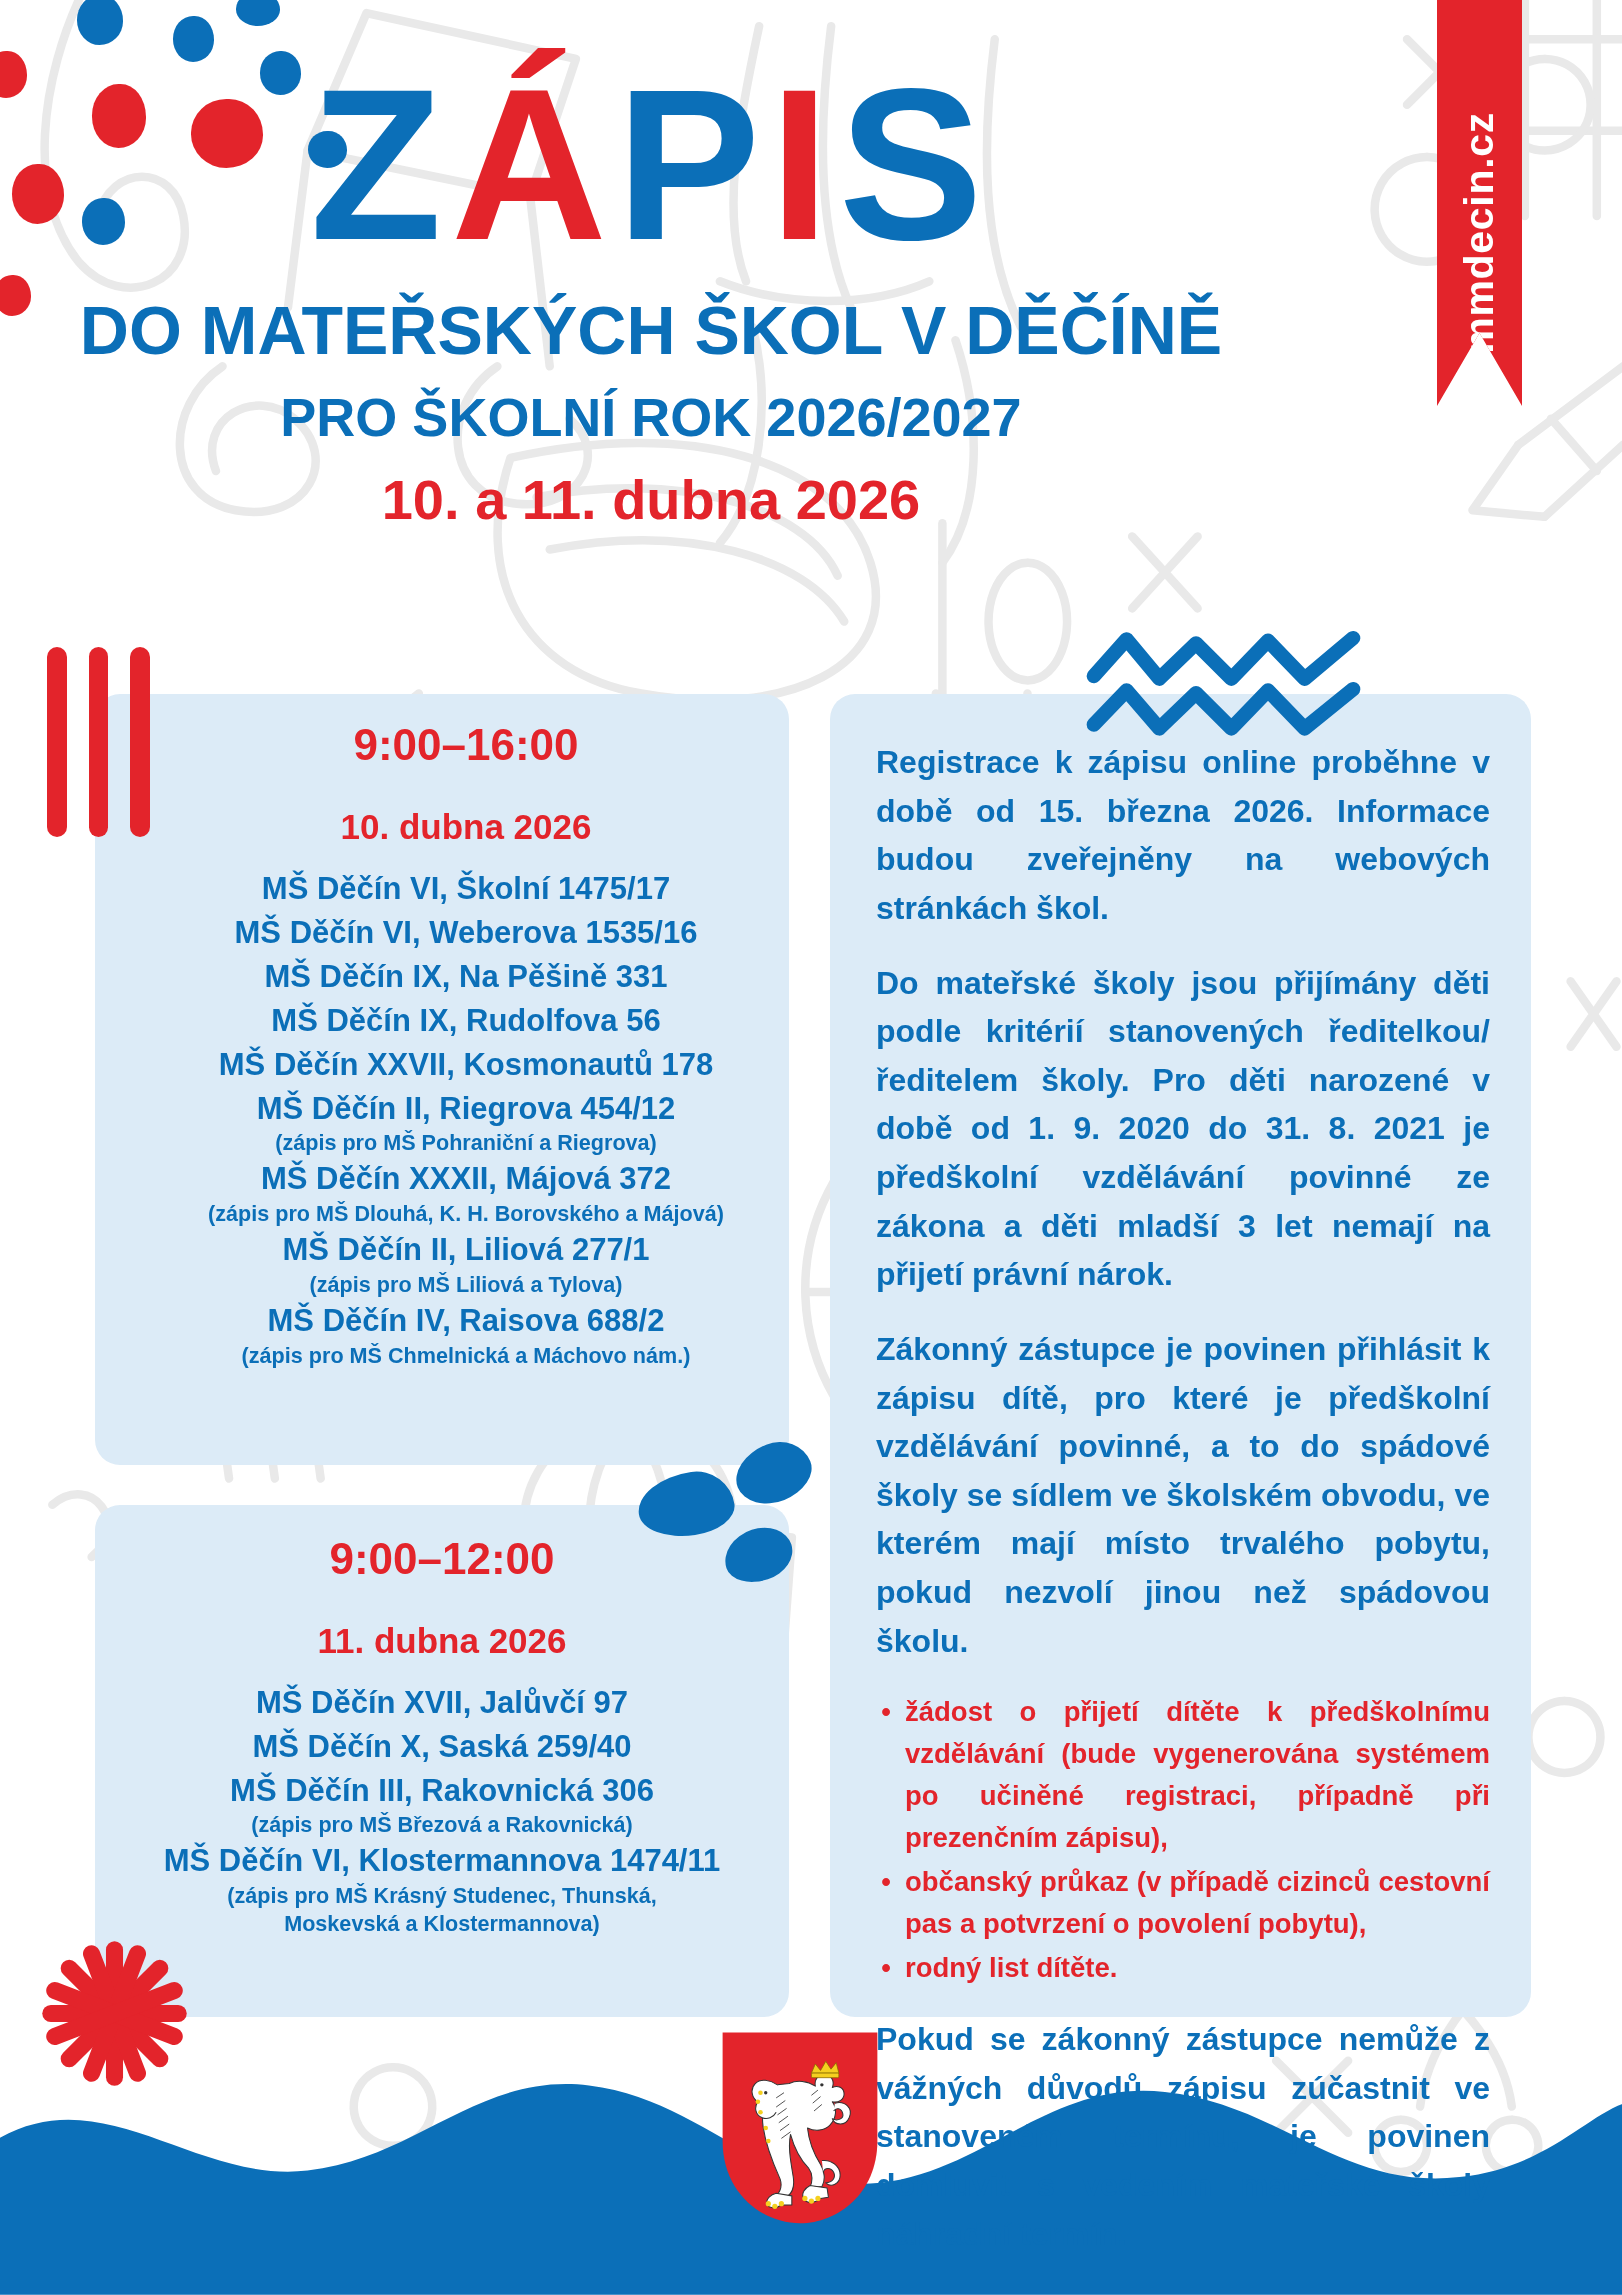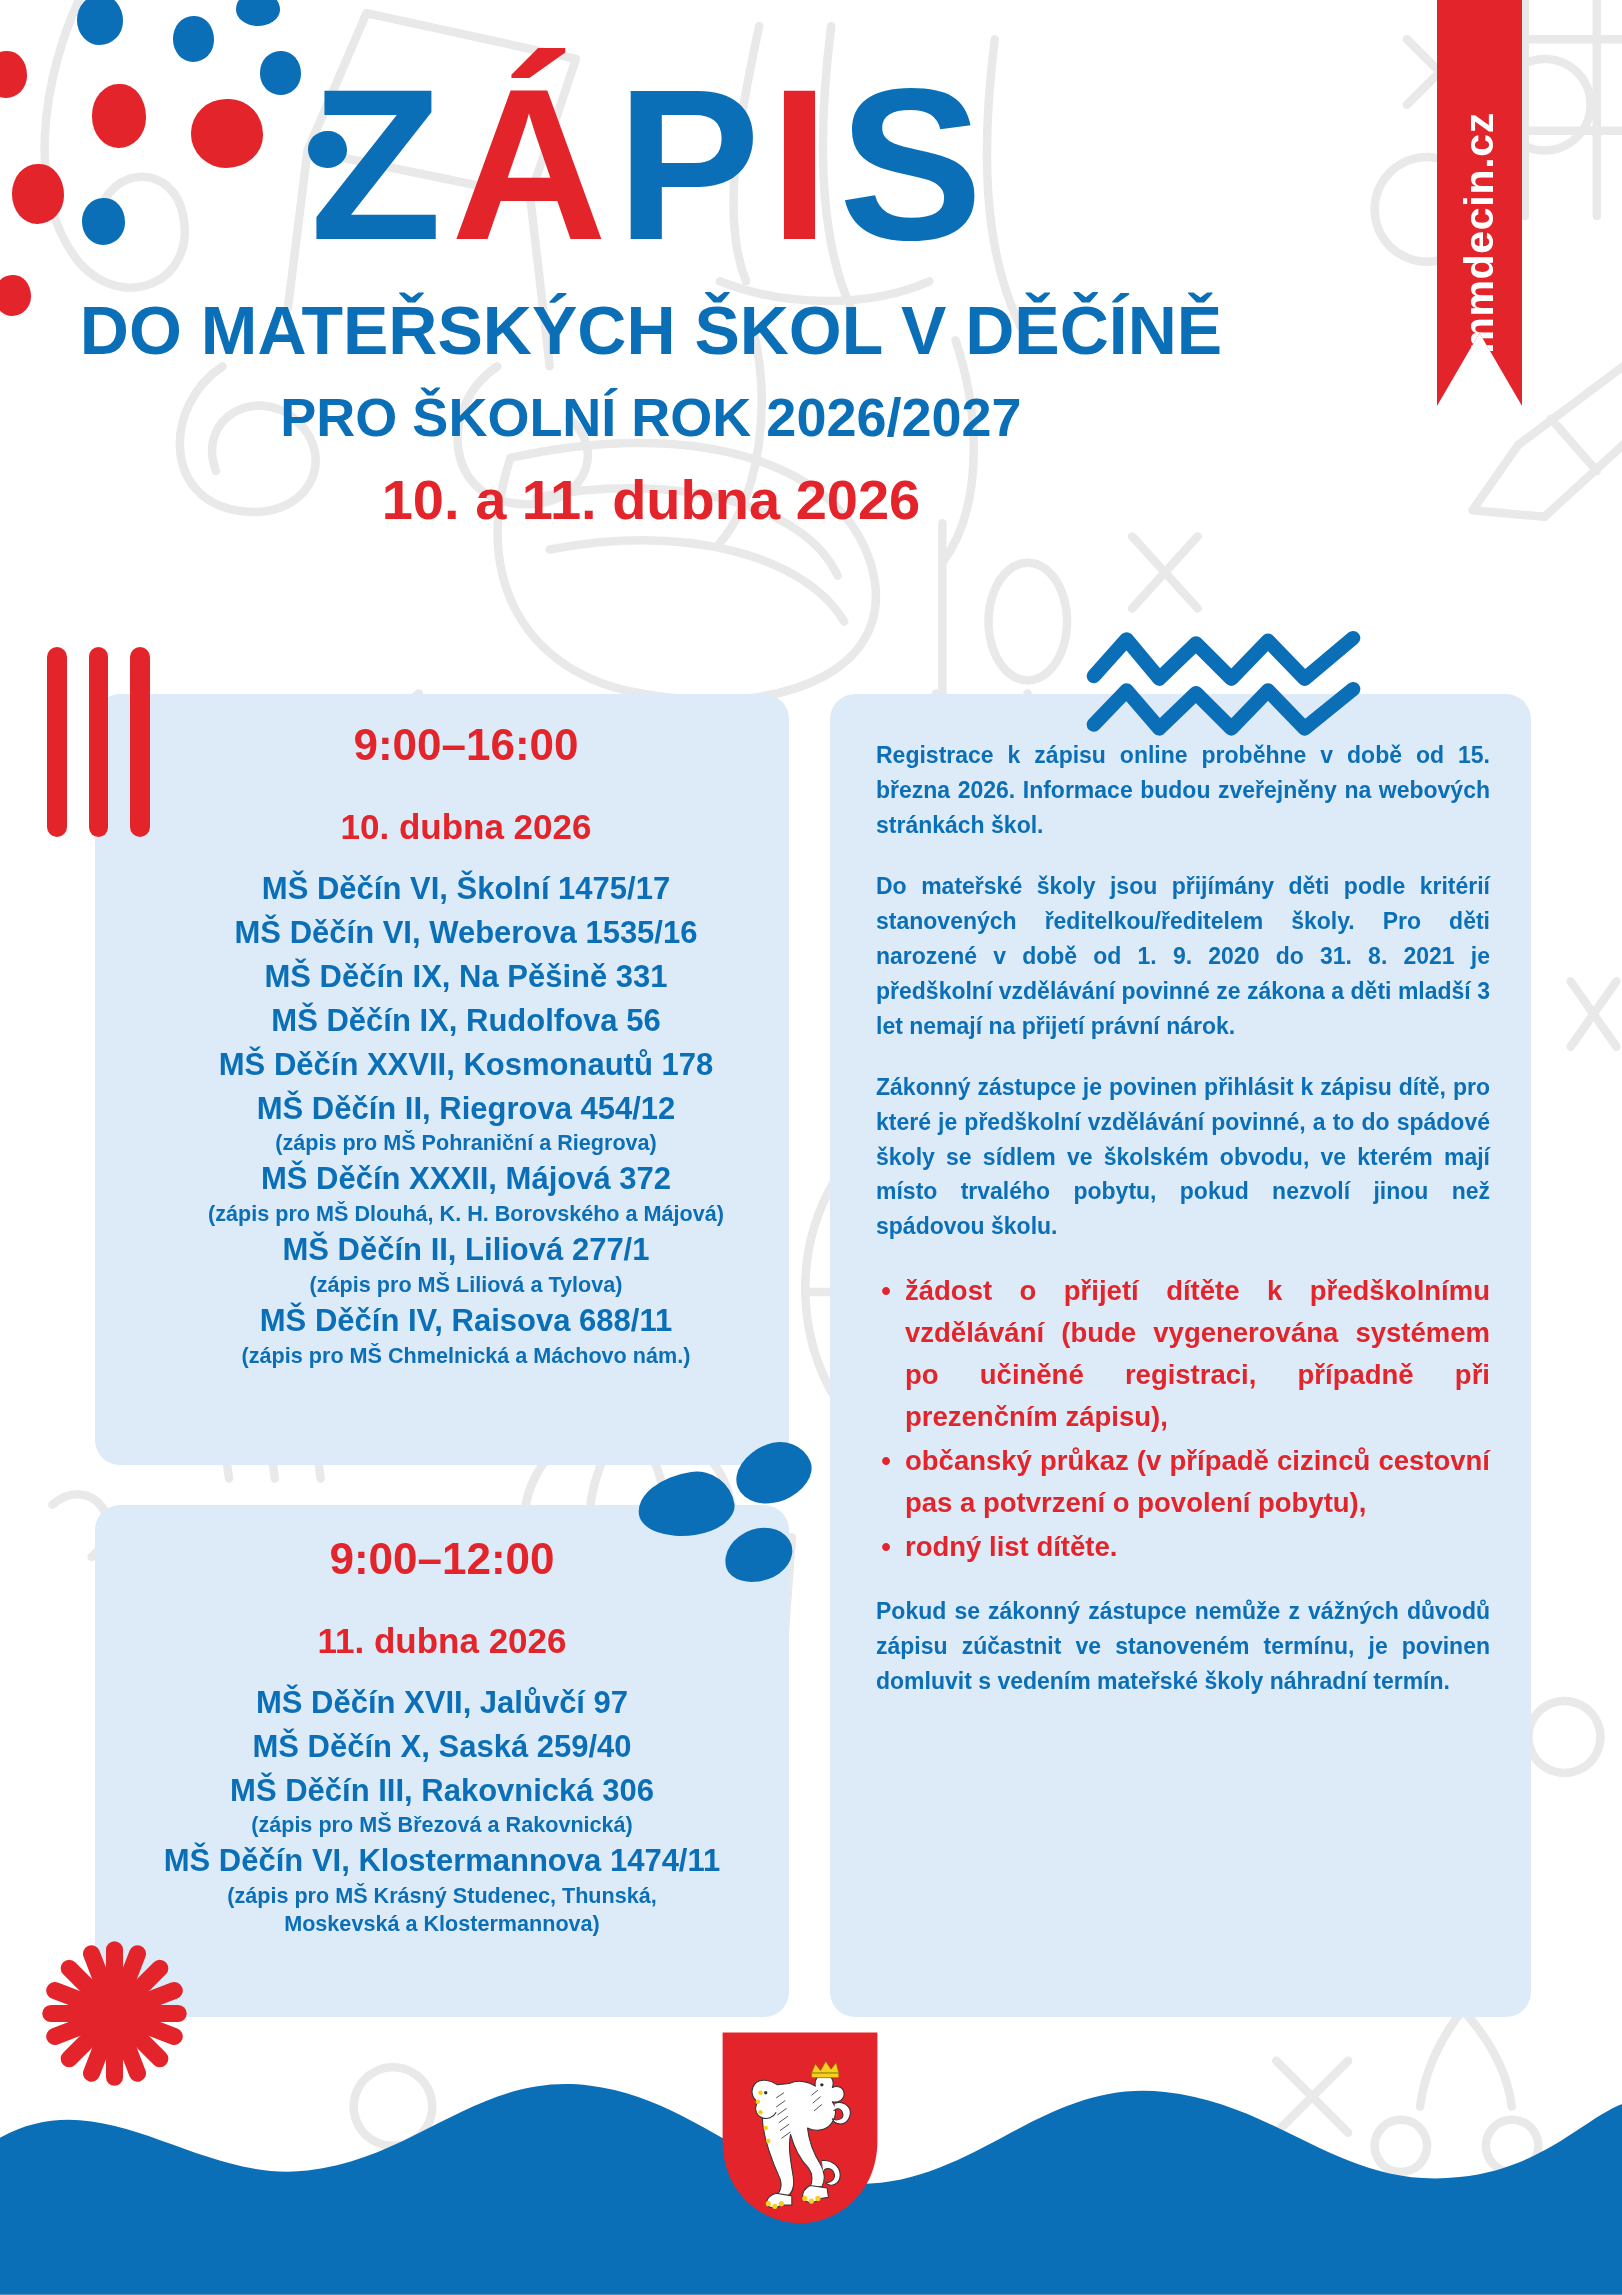--- a/index.html
+++ b/index.html
@@ -96,21 +96,21 @@
     line-height:1.42;
   }
   .school-note {
     text-align:center; color:#0b6fb8; font-weight:bold; font-size:21.6px;
     line-height:1.30; margin-top:-1.3px;
   }
 
   
   .rp { position:absolute; left:876px; top:738px; width:614px; z-index:5; }
   .para {
-    color:#0b6fb8; font-weight:bold; font-size:23px; line-height:1.52;
+    color:#0b6fb8; font-weight:bold; font-size:32px; line-height:1.52;
     text-align:justify; margin-bottom:26px;
     hyphens:none;
   }
   .para:last-child { margin-bottom:0; }
   .bullets { margin:0 0 26px 0; padding:0; list-style:none; }
   .bullets li {
     color:#e3242b; font-weight:bold; font-size:27.5px; line-height:1.52;
     text-align:justify; padding-left:29px; position:relative; margin-bottom:2.6px;
   }
   .bullets li::before {
@@ -280,21 +280,21 @@
       <div class="school">MŠ Děčín VI, Weberova 1535/16</div>
       <div class="school">MŠ Děčín IX, Na Pěšině 331</div>
       <div class="school">MŠ Děčín IX, Rudolfova 56</div>
       <div class="school">MŠ Děčín XXVII, Kosmonautů 178</div>
       <div class="school">MŠ Děčín II, Riegrova 454/12</div>
       <div class="school-note">(zápis pro MŠ Pohraniční a Riegrova)</div>
       <div class="school">MŠ Děčín XXXII, Májová 372</div>
       <div class="school-note">(zápis pro MŠ Dlouhá, K. H. Borovského a Májová)</div>
       <div class="school">MŠ Děčín II, Liliová 277/1</div>
       <div class="school-note">(zápis pro MŠ Liliová a Tylova)</div>
-      <div class="school">MŠ Děčín IV, Raisova 688/11</div>
+      <div class="school">MŠ Děčín IV, Raisova 688/2</div>
       <div class="school-note">(zápis pro MŠ Chmelnická a Máchovo nám.)</div>
     </div>
   </div>
 
   <div class="panel panel-left-b"></div>
   <div style="position:absolute;left:95px;top:1534px;width:694px;z-index:5;" class="panel-inner">
     <div class="time">9:00–12:00</div>
     <div class="date">11. dubna 2026</div>
     <div class="school-list">
       <div class="school">MŠ Děčín XVII, Jalůvčí 97</div>

